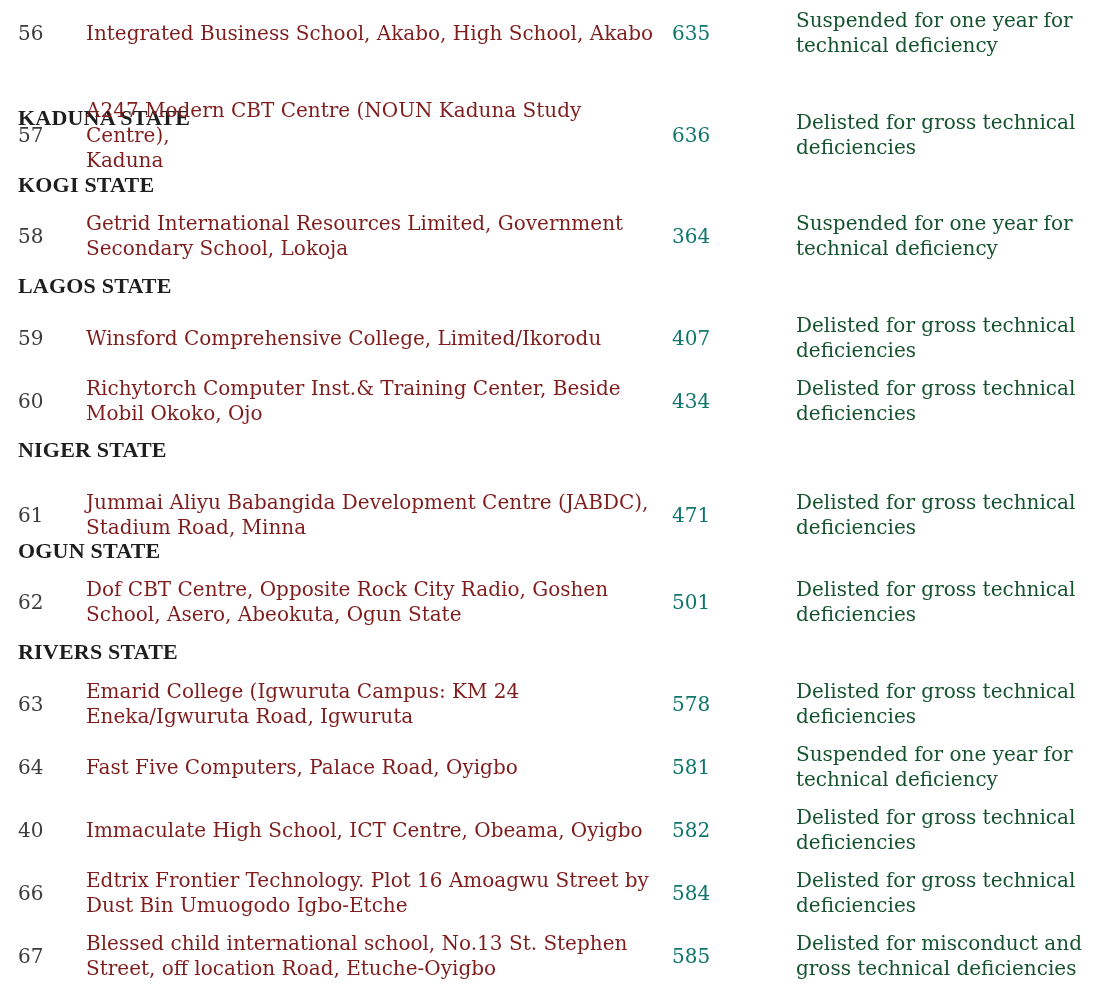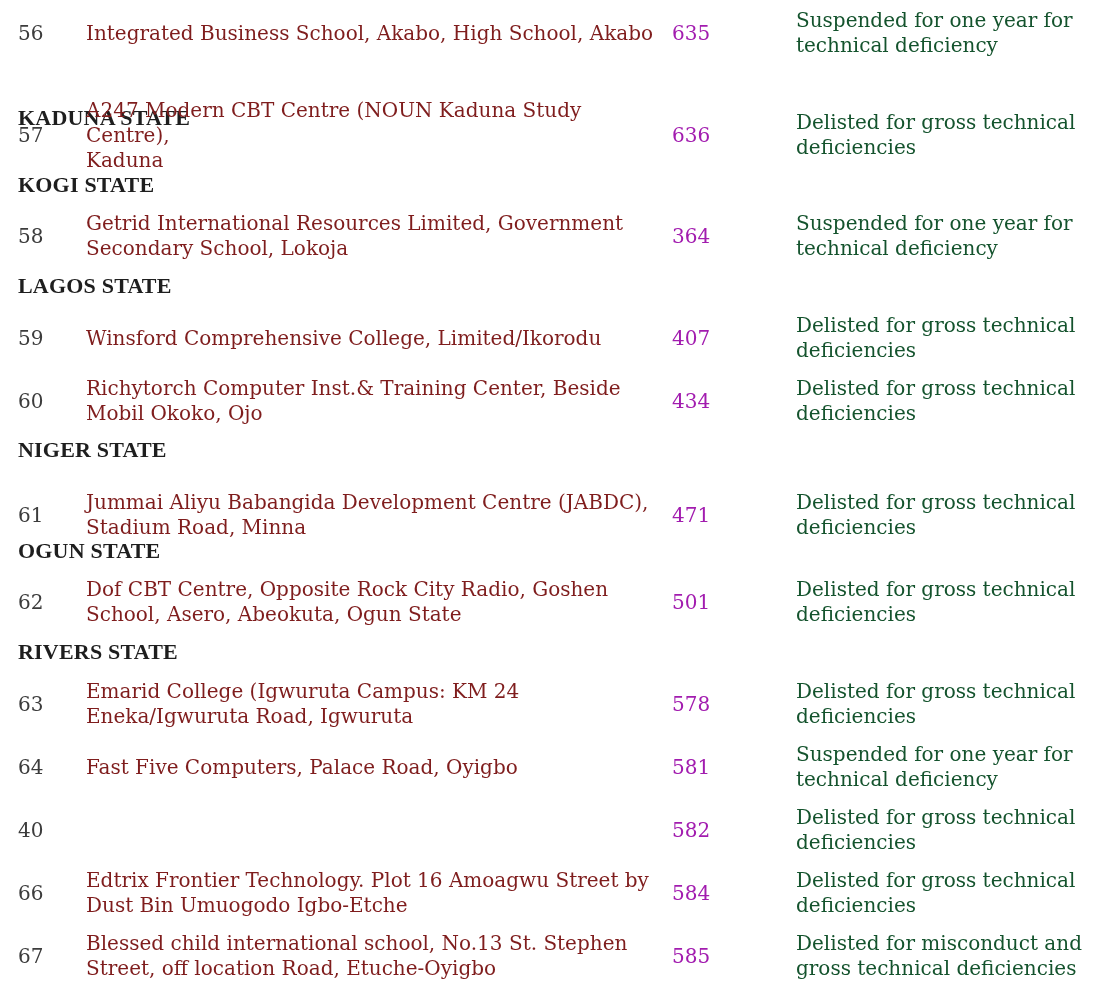--- a/index.html
+++ b/index.html
@@ -52,21 +52,21 @@
       left: 86px;
       width: 575px;
       font-size: 20px;
       line-height: 25px;
       color: #7f1d1d;
     }
     .code {
       left: 672px;
       width: 100px;
       font-size: 20px;
-      color: #a21caf;
+      color: #0f766e;
     }
     .status {
       left: 796px;
       width: 300px;
       font-size: 20px;
       line-height: 25px;
       color: #14532d;
     }
     .name span, .status span {
       display: block;
@@ -190,20 +190,23 @@
         <span>Fast Five Computers, Palace Road, Oyigbo</span>
       </div>
     <div class="cell code">581</div>
     <div class="cell status">
         <span>Suspended for one year for
 technical deficiency</span>
       </div>
   </div>
   <div class="row" style="top:802px;height:56px;">
     <div class="cell num">40</div>
+    <div class="cell name">
+        <span>Immaculate High School, ICT Centre, Obeama, Oyigbo</span>
+      </div>
     <div class="cell code">582</div>
     <div class="cell status">
         <span>Delisted for gross technical
 deficiencies</span>
       </div>
   </div>
   <div class="row" style="top:865px;height:56px;">
     <div class="cell num">66</div>
     <div class="cell name">
         <span>Edtrix Frontier Technology. Plot 16 Amoagwu Street by

